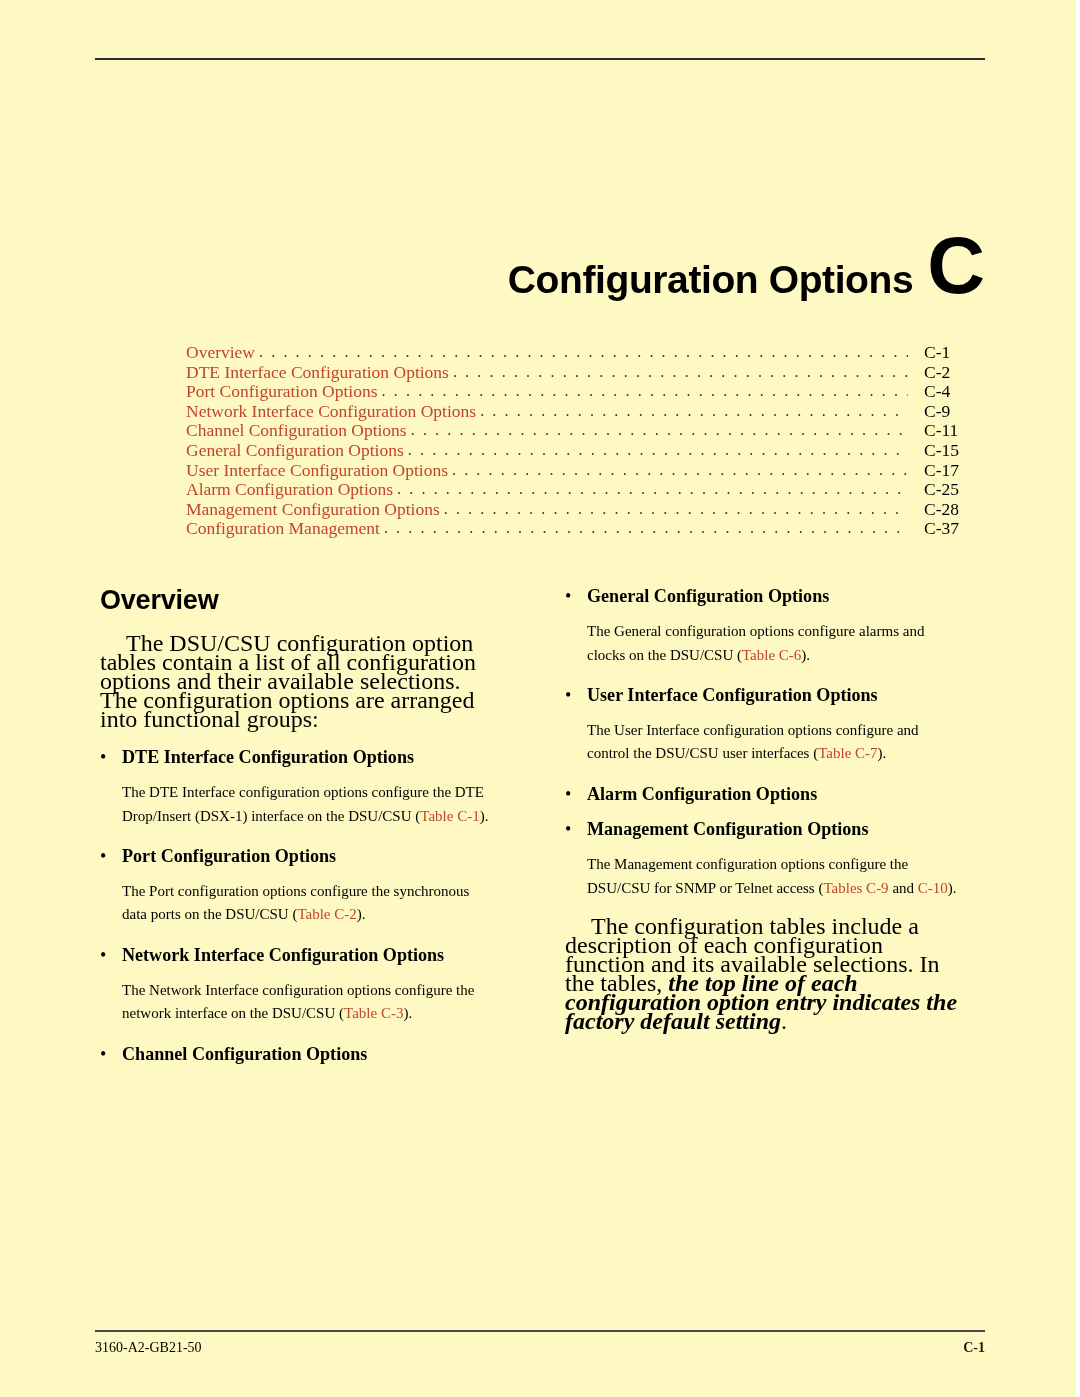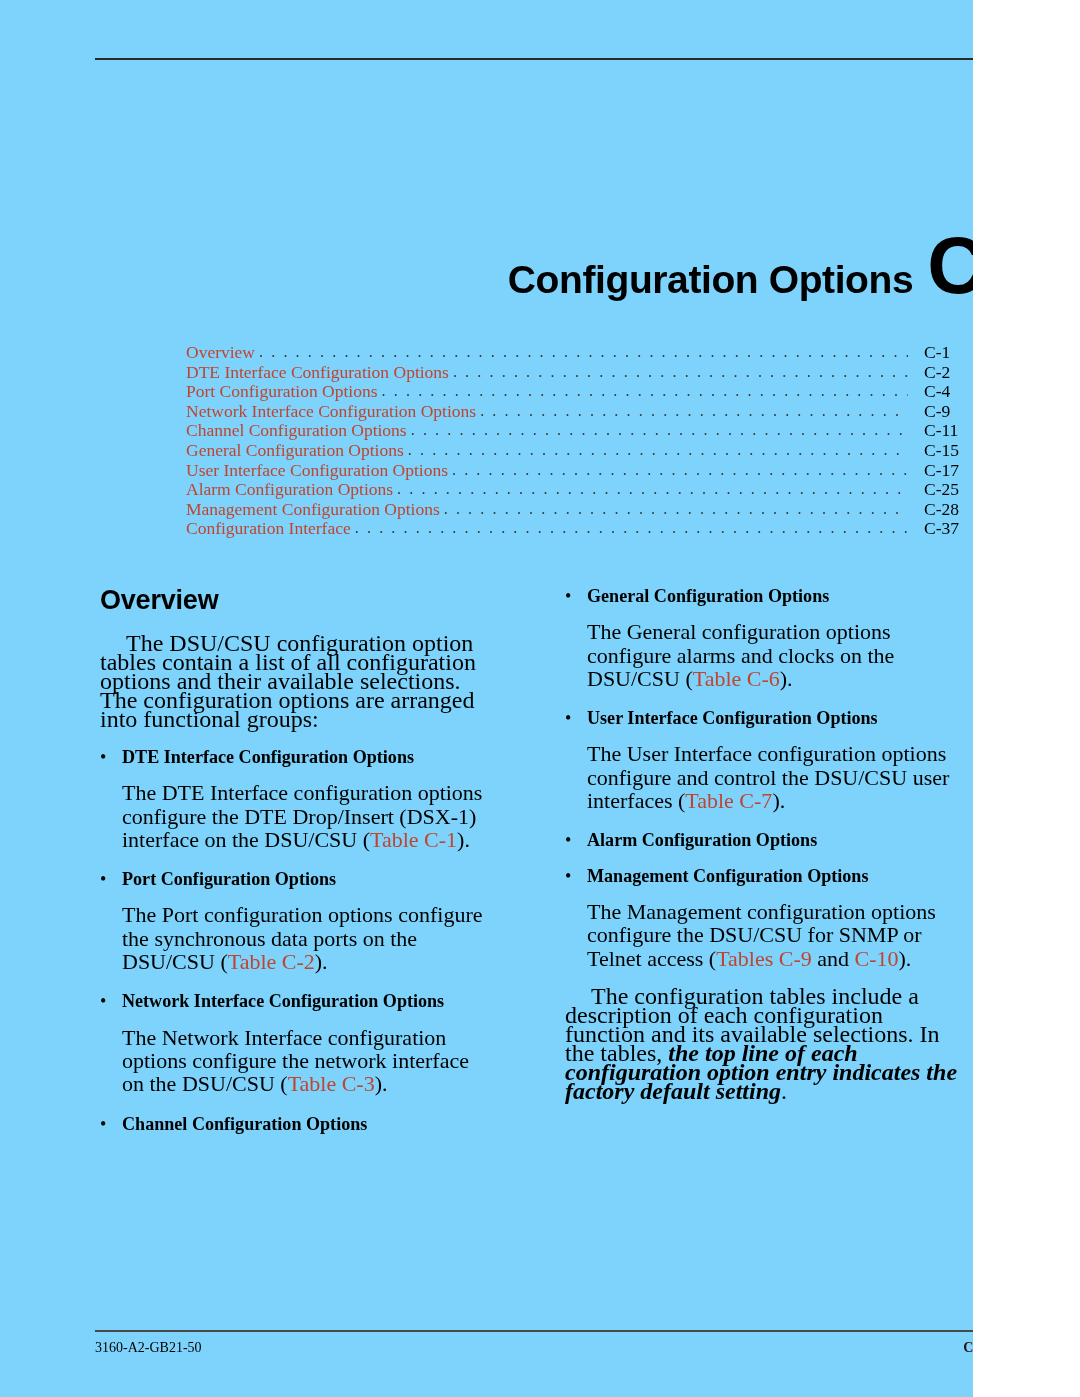--- a/index.html
+++ b/index.html
@@ -6,23 +6,23 @@
     margin: 0;
     padding: 0;
     background: #ffffff;
   }
   body {
     font-family: "Liberation Serif", serif;
     color: #000000;
   }
   .page {
     position: relative;
-    width: 973px;
+    width: 1076px;
     height: 1397px;
-    background: #7dd3fc;
+    background: #fef9c3;
     overflow: hidden;
   }
 
   
   .top-rule {
     position: absolute;
     left: 95px;
     top: 58px;
     width: 890px;
     height: 0;
@@ -129,21 +129,21 @@
     flex: 0 0 22px;
     font-size: 18px;
     line-height: 23.3px;
   }
   .bullet-head {
     font-size: 18.1px;
     line-height: 23.3px;
     font-weight: bold;
   }
   p.sub-para {
-    font-size: 22px;
+    font-size: 15px;
     line-height: 23.3px;
     margin: 0 0 17px 22px;
     font-family: Liberation Serif, serif;
   }
   .xref { color: #c0452f; }
   .emph { font-weight: bold; font-style: italic; }
 
   
   .footer-rule {
     position: absolute;
@@ -235,21 +235,21 @@
       <span class="toc-page">C-25</span>
     </div>
 
     <div class="toc-row">
       <span class="toc-label">Management Configuration Options</span>
       <span class="toc-leader">. . . . . . . . . . . . . . . . . . . . . . . . . . . . . . . . . . . . . . . . . . . . . . . . . . . . . . . . . . . . . . . . . . . . . . . . . . . . . . . . . . . . . . . . . . . . . . . . . . . . . . . . . . . . . . . . . . . . . . . . . . . . . . . . . . . . . . . . . . . . . . . . . . . . . . . . . . . . .</span>
       <span class="toc-page">C-28</span>
     </div>
 
     <div class="toc-row">
-      <span class="toc-label">Configuration Interface</span>
+      <span class="toc-label">Configuration Management</span>
       <span class="toc-leader">. . . . . . . . . . . . . . . . . . . . . . . . . . . . . . . . . . . . . . . . . . . . . . . . . . . . . . . . . . . . . . . . . . . . . . . . . . . . . . . . . . . . . . . . . . . . . . . . . . . . . . . . . . . . . . . . . . . . . . . . . . . . . . . . . . . . . . . . . . . . . . . . . . . . . . . . . . . . .</span>
       <span class="toc-page">C-37</span>
     </div>
 
   </div>
 
   <div class="columns">
 
     <div class="col col-left">
 

